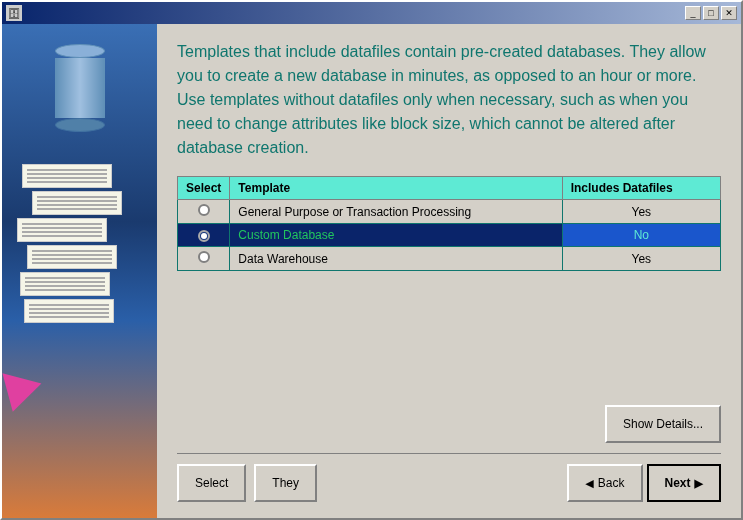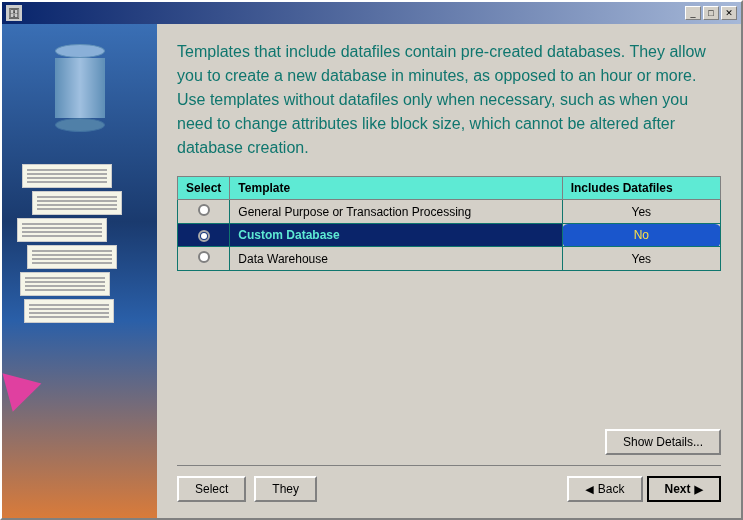--- a/index.html
+++ b/index.html
@@ -191,28 +191,26 @@
       font-weight: bold;
       font-size: 12px;
     }
     .template-table td {
       border: 1px solid #0f766e;
       padding: 4px 8px;
       font-size: 12px;
     }
     .template-table tr.selected td {
       background: #0a246a;
-      color: #5eead4;
-      font-weight: bold;
+      color: #22c55e;
     }
     .template-table tr.selected td.no-cell {
       background: #1a56cc;
-      color: #fde047;
+      color: #5eead4;
       font-weight: normal;
-      border-radius: 6px;
     }
 
     .select-cell {
       text-align: center;
       width: 40px;
     }
 
     .radio-outer {
       width: 12px;
       height: 12px;
@@ -258,21 +256,21 @@
       gap: 8px;
     }
 
     .right-buttons {
       display: flex;
       gap: 4px;
       align-items: center;
     }
 
     .btn {
-      height: 26px;
+      height: 38px;
       padding: 0 16px;
       background: #d4d0c8;
       border: 2px solid;
       border-top-color: #ffffff;
       border-left-color: #ffffff;
       border-right-color: #808080;
       border-bottom-color: #808080;
       font-size: 12px;
       cursor: pointer;
       display: flex;

